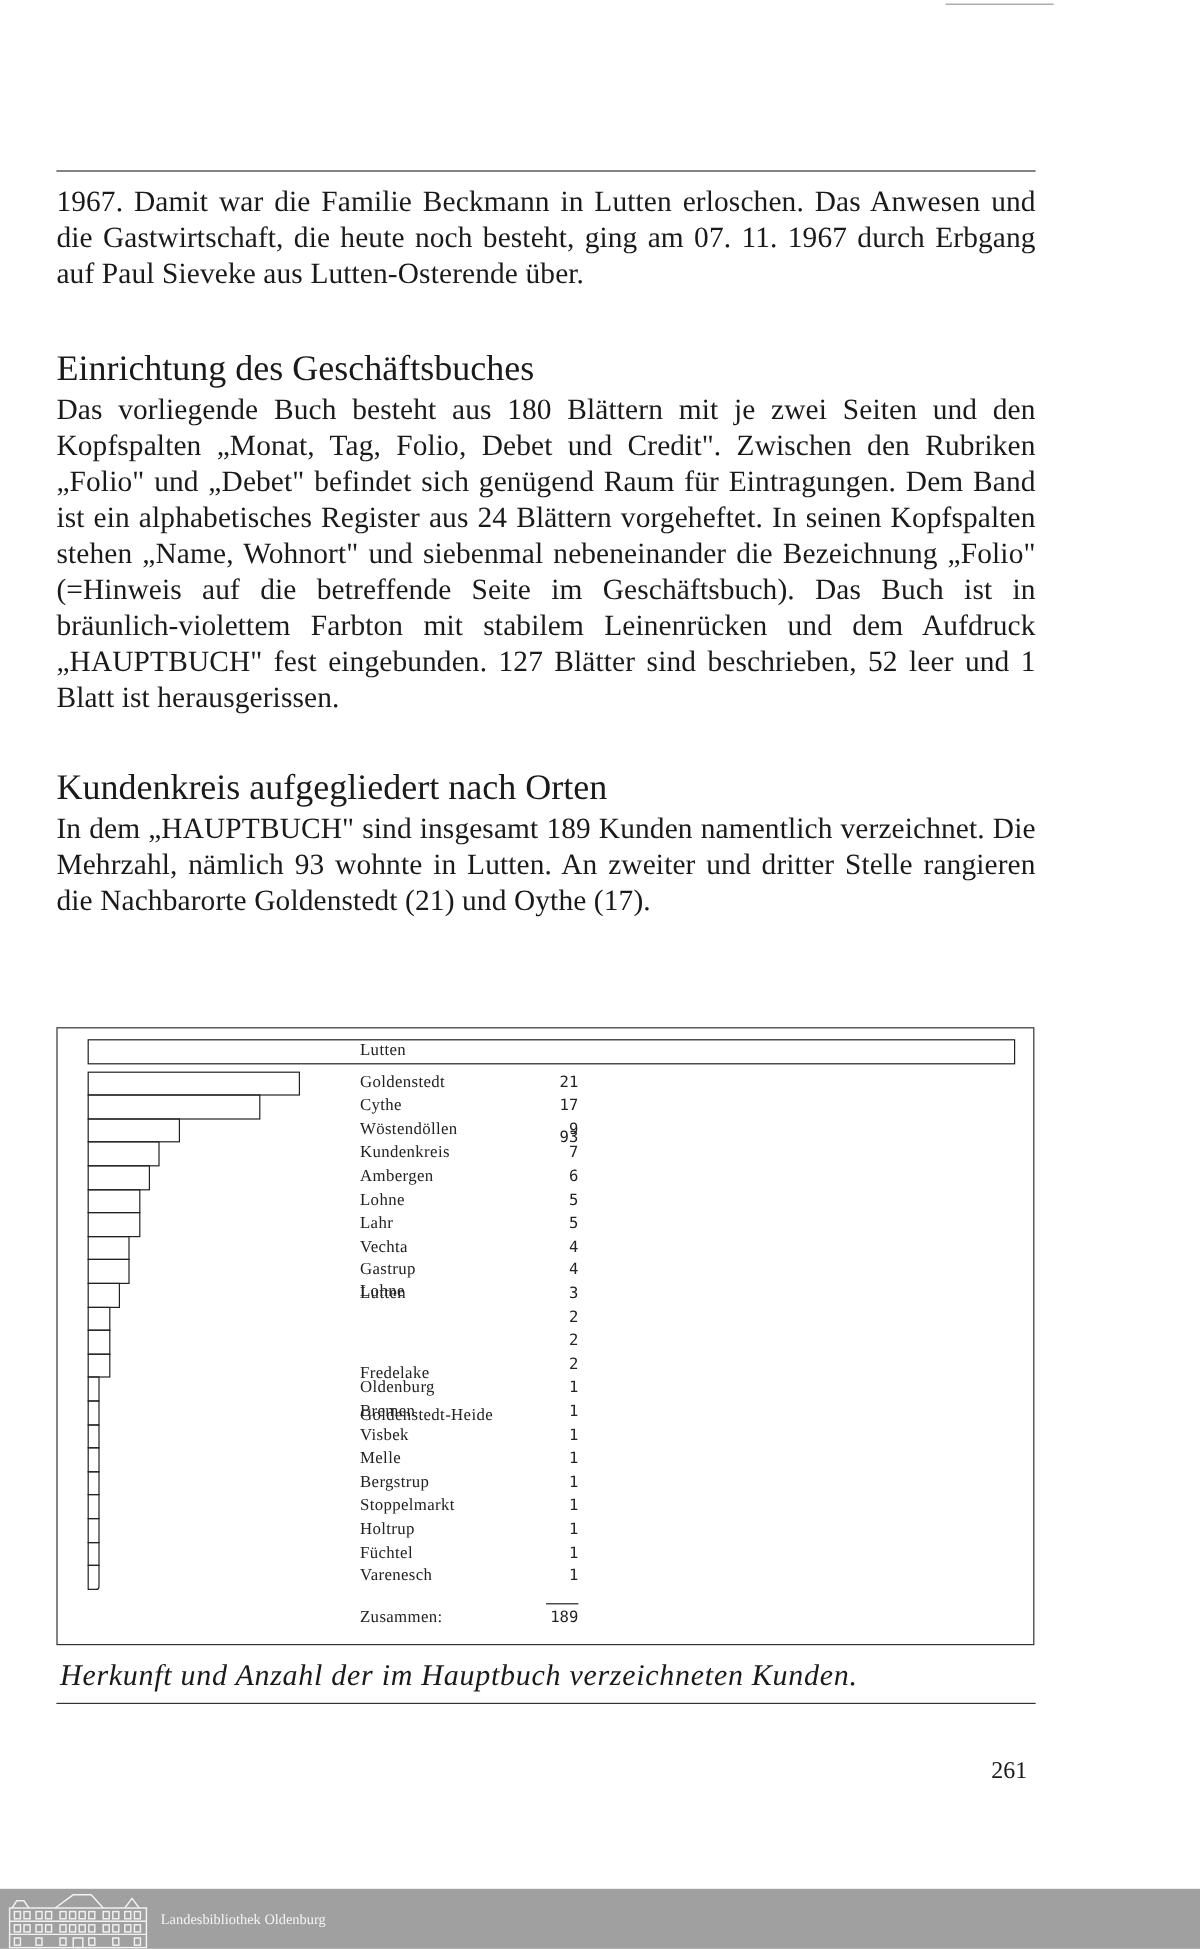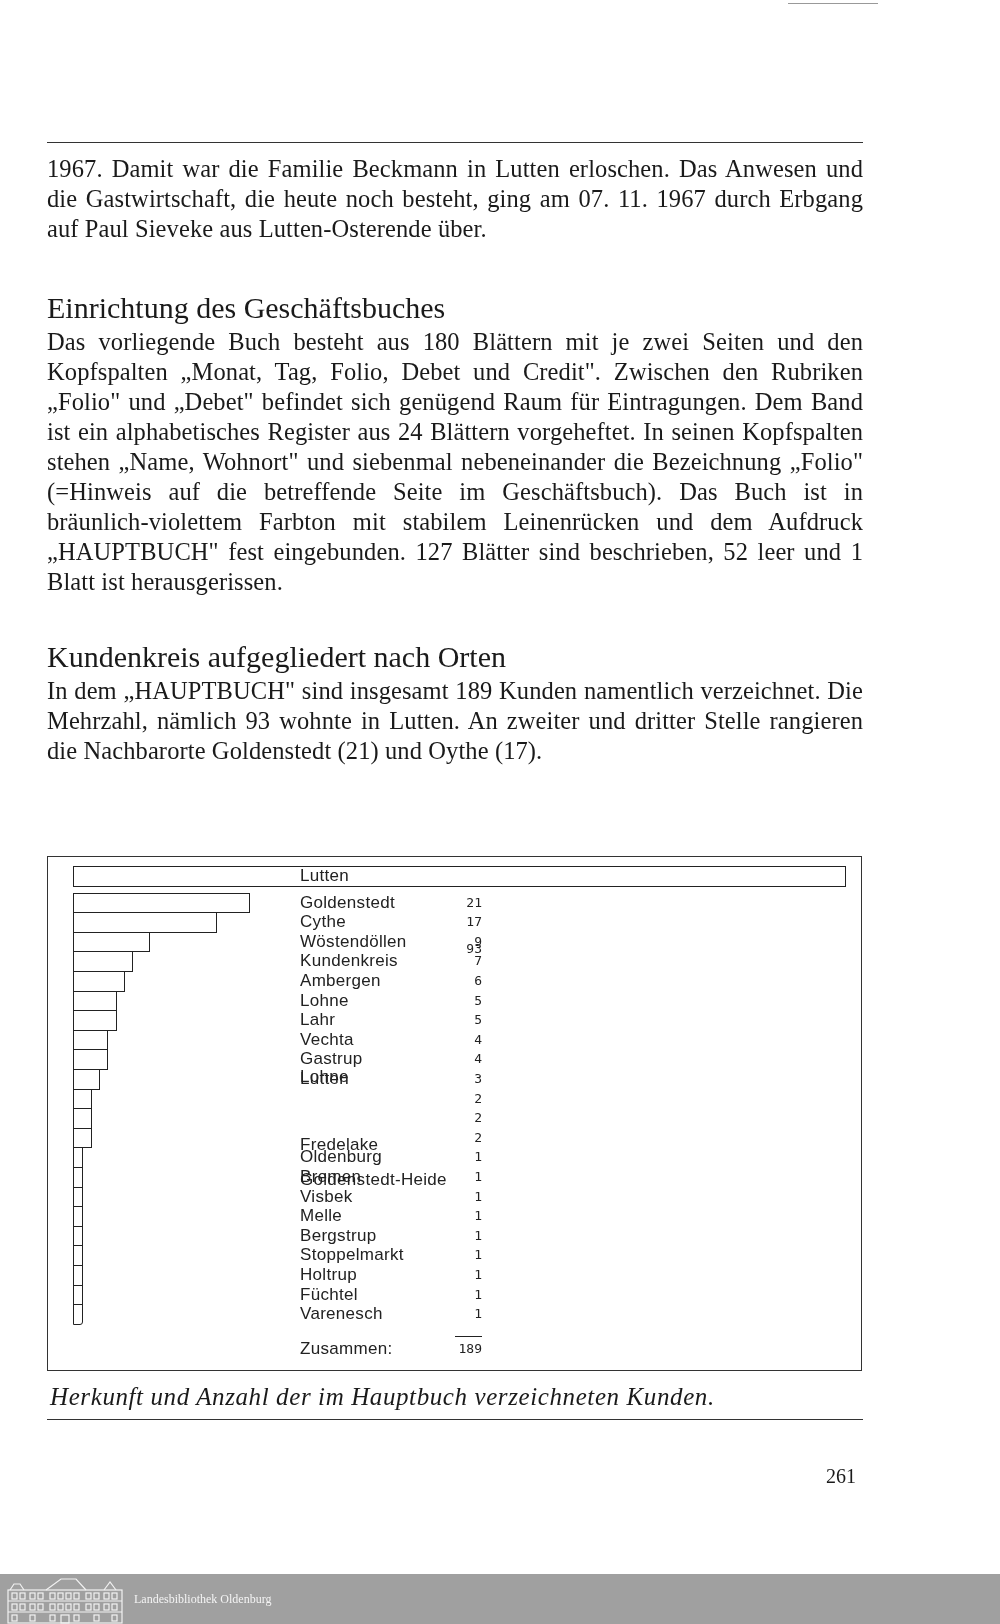--- a/index.html
+++ b/index.html
@@ -26,22 +26,22 @@
   .chart-frame {
     position: absolute; left: 47px; top: 856px; width: 815px; height: 515px;
     border: 1.5px solid #333; box-sizing: border-box;
   }
   .bar {
     position: absolute; left: 73px; height: 19px;
     border: 1.5px solid #222; border-left: 1.5px solid #222; box-sizing: border-box;
   }
   .row-label {
     position: absolute; left: 300px;
-    font-family: Liberation Sans, sans-serif;
-    font-size: 17px; line-height: 16px; color: #222; letter-spacing: 0.3px;
+    font-family: Liberation Serif, serif;
+    font-size: 14px; line-height: 16px; color: #222; letter-spacing: 0.3px;
   }
   .row-value {
     position: absolute; left: 440px; width: 42px; text-align: right;
     font-family: "DejaVu Sans Mono", "Liberation Mono", monospace;
     font-size: 13px; line-height: 16px; color: #222;
   }
   .sum-line { position: absolute; left: 455px; top: 1336px; width: 27px; height: 1px; background: #222; }
   .caption {
     position: absolute; left: 50px; top: 1382px; width: 816px;
     font-family: "Liberation Serif", "DejaVu Serif", serif; font-style: italic;

